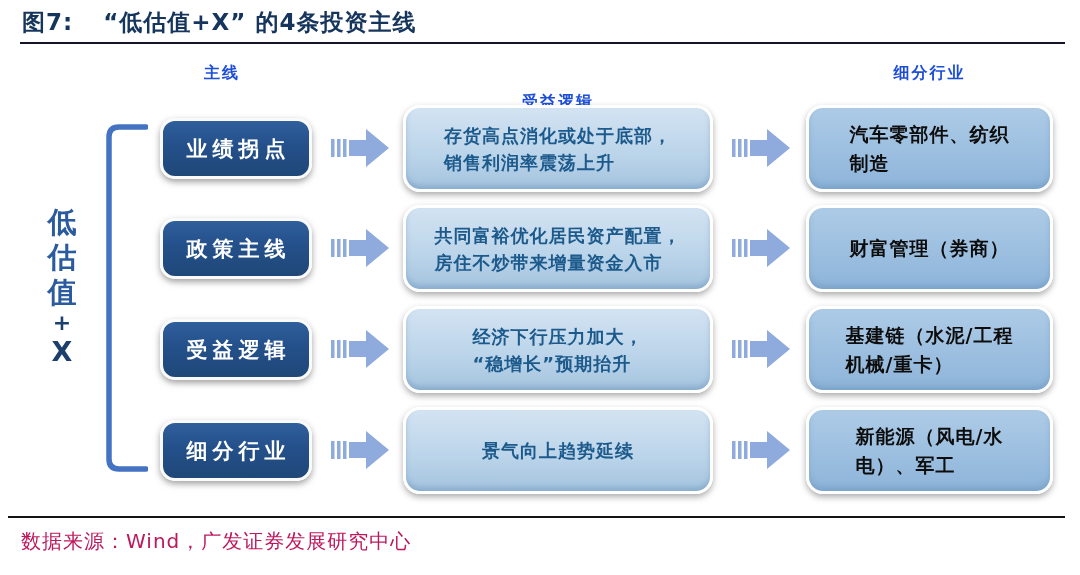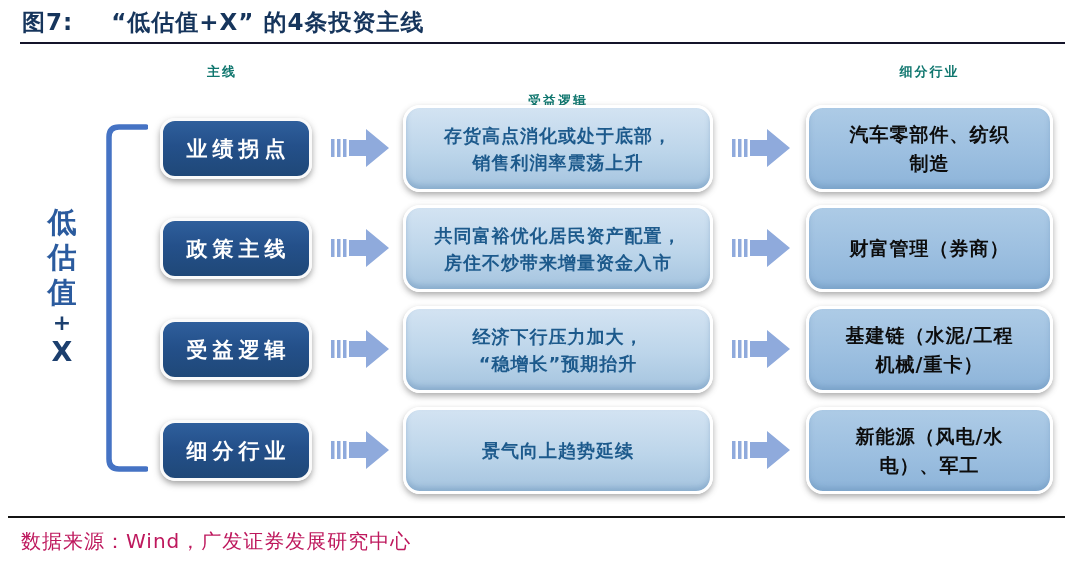--- a/index.html
+++ b/index.html
@@ -5,33 +5,33 @@
   * { box-sizing: border-box; margin: 0; padding: 0; }
   body { background: #ffffff; font-family: "DejaVu Sans", sans-serif; }
   .page {
     position: relative; width: 1080px; height: 575px;
     background: #ffffff; overflow: hidden;
   }
 
   
   .title-row {
     position: absolute; left: 22px; top: 7px;
-    display: flex; gap: 38px; align-items: baseline;
+    display: flex; gap: 30px; align-items: baseline;
     color: #16355c; font-weight: 700; font-size: 23px;
     letter-spacing: 1px; white-space: nowrap;
   }
   .title-rule {
     position: absolute; left: 20px; right: 15px; top: 42px;
     height: 2px; background: #14142a;
   }
 
   
   .col-header {
-    position: absolute; top: 63px; font-size: 13px; font-weight: 700;
-    color: #0f766e; text-align: center; letter-spacing: 2px;
+    position: absolute; top: 63px; font-size: 16px; font-weight: 700;
+    color: #1d4ed8; text-align: center; letter-spacing: 2px;
   }
   .hdr-theme    { left: 146px; width: 152px; }
   .hdr-logic    { left: 403px; width: 310px; margin-top: 29px; }
   .hdr-industry { left: 806px; width: 247px; }
 
   
   .bracket {
     position: absolute; left: 102px; top: 122px; width: 46px; height: 352px;
   }
   .vlabel {
@@ -57,21 +57,21 @@
   }
   .arrow { position: absolute; top: 19px; width: 62px; height: 48px; }
   .arrow1 { left: 330px; }
   .arrow2 { left: 731px; }
 
   .logic-box, .industry-box {
     position: absolute; top: 0; height: 87px;
     border: 3px solid #ffffff; border-radius: 17px;
     box-shadow: 0 3px 6px rgba(70,70,70,.45), inset 0 -4px 5px rgba(100,140,180,.4);
     display: flex; align-items: center; justify-content: center;
-    text-align: center; white-space: pre-line; line-height: 1.5;
+    white-space: pre-line; line-height: 1.5;
     font-weight: 700; letter-spacing: 1px; padding: 2px 6px;
   }
   .logic-box {
     left: 403px; width: 310px;
     background: linear-gradient(180deg, #d3e3f2 0%, #bcd5ea 55%, #a5c4df 100%);
     color: #1d5a8c; font-size: 18px;
   }
   .industry-box {
     left: 806px; width: 247px;
     background: linear-gradient(180deg, #adcbe6 0%, #9cbfe0 55%, #8db4d9 100%);

